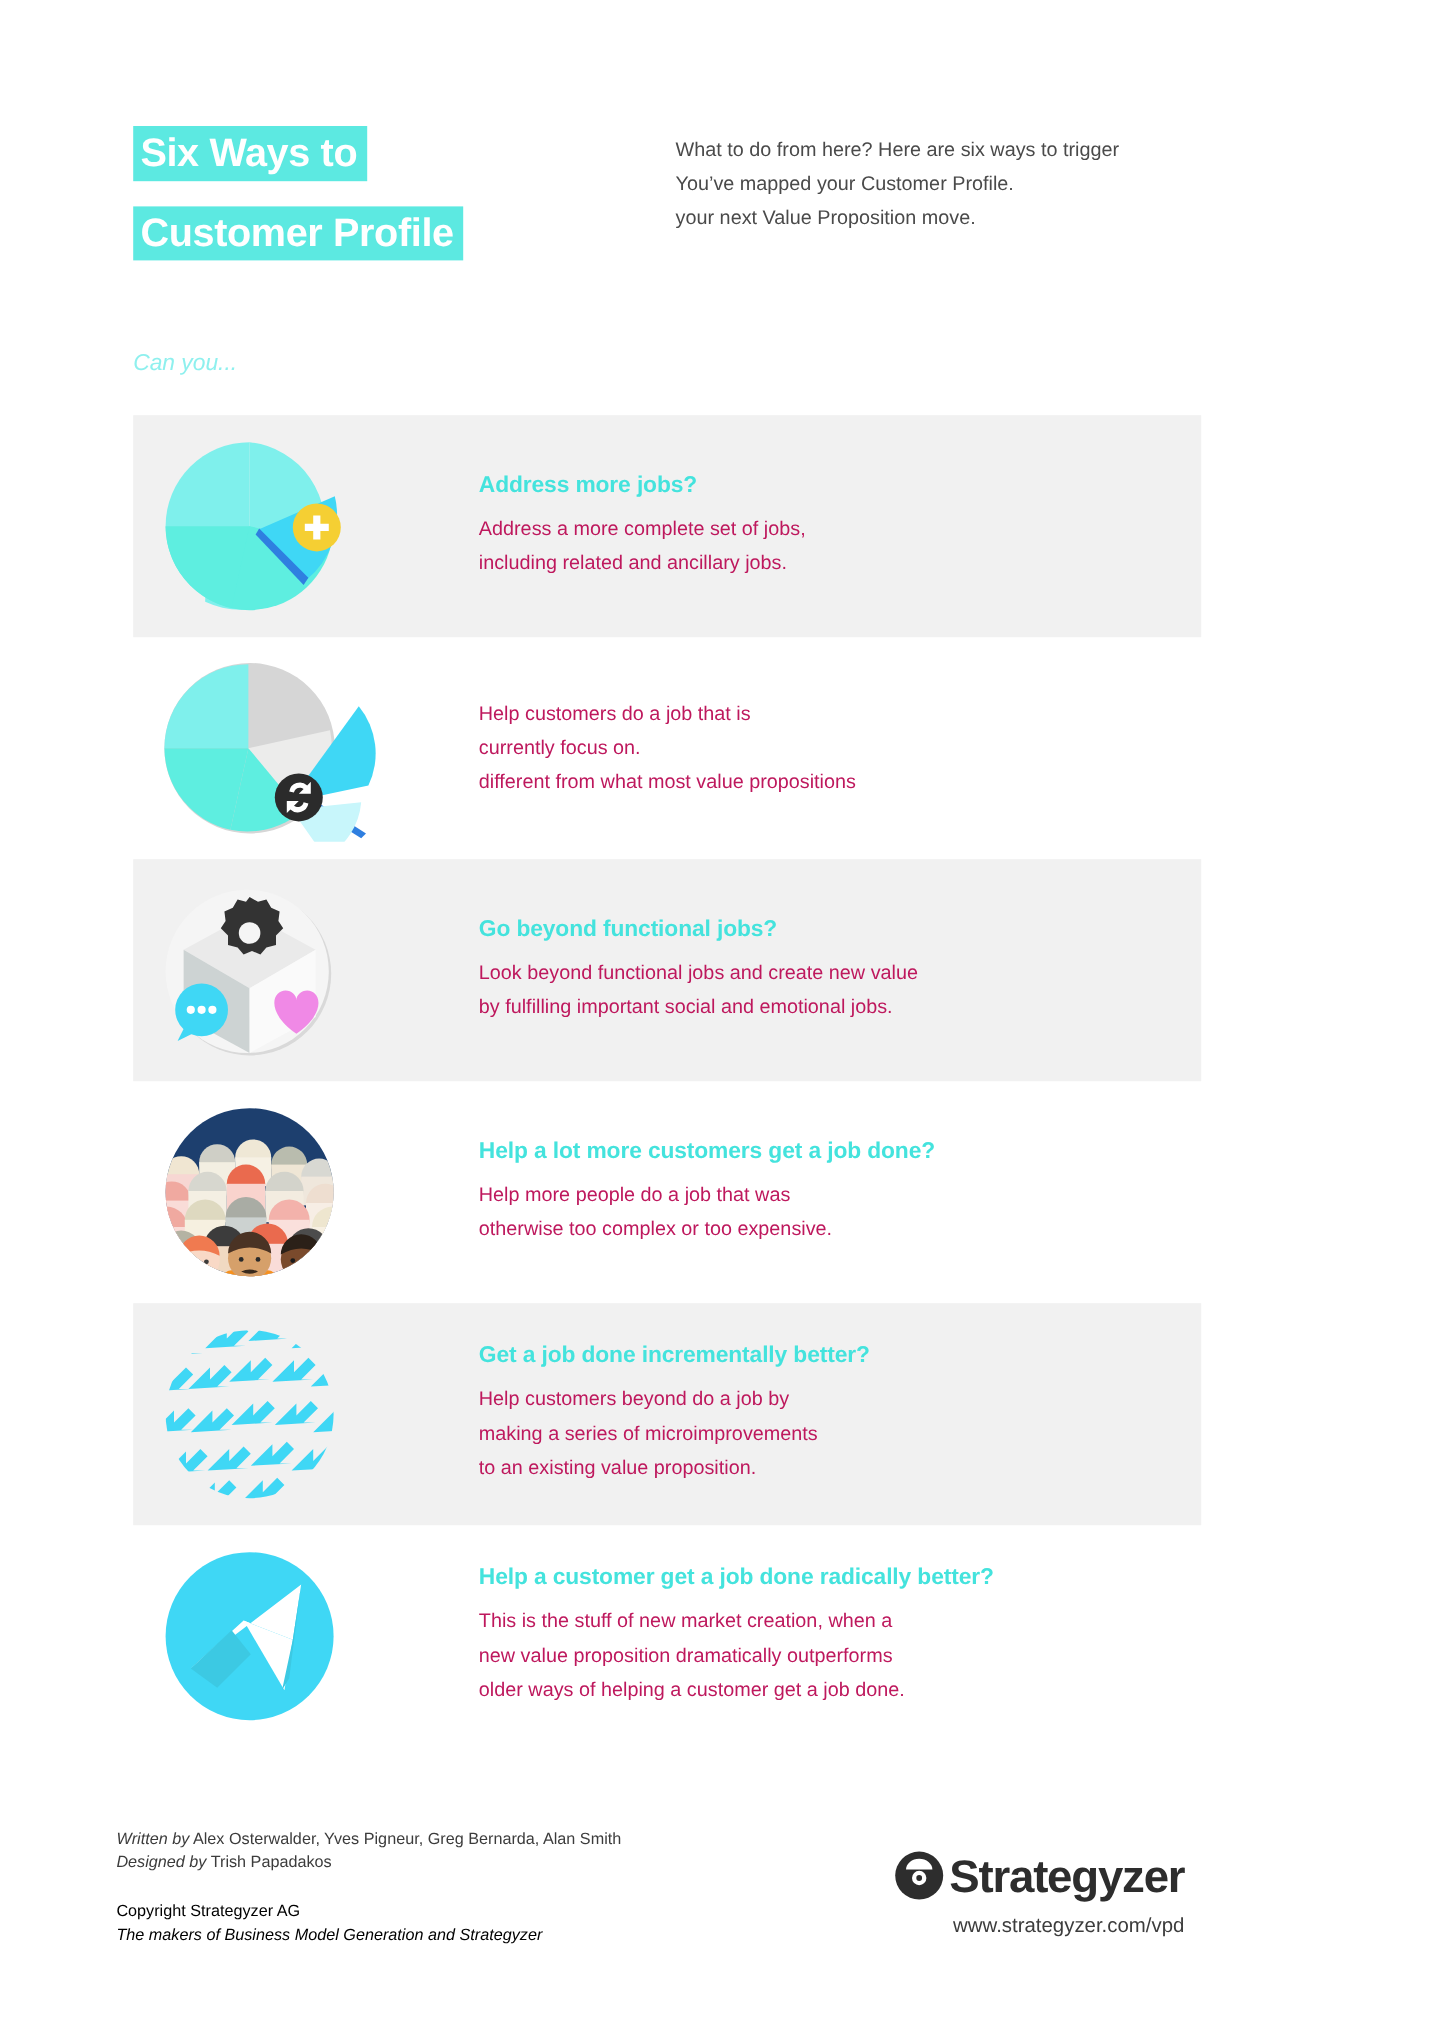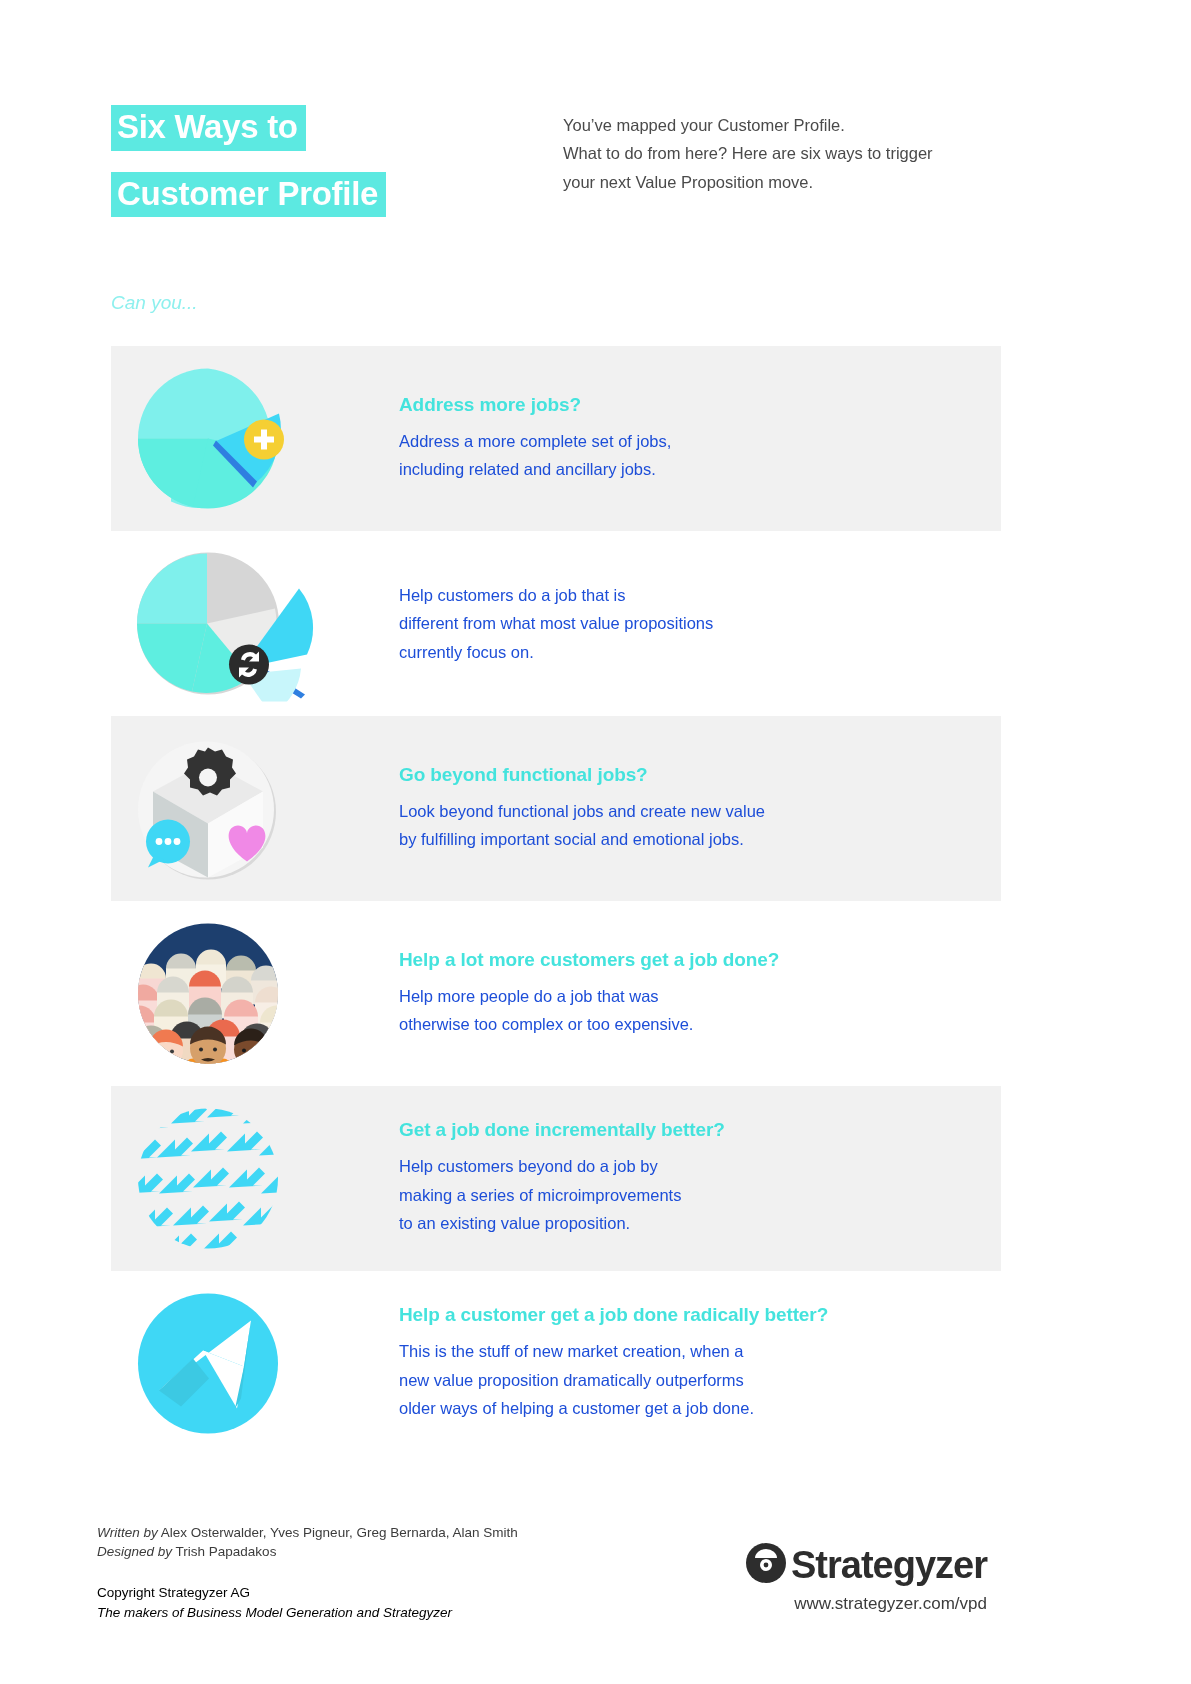--- a/index.html
+++ b/index.html
@@ -63,21 +63,21 @@
   .row-heading {
     color: #44e3dd;
     font-weight: bold;
     font-size: 19px;
     margin-bottom: 11px;
     letter-spacing: -0.1px;
   }
   .row-body {
     font-size: 16.5px;
     line-height: 1.72;
-    color: #1d4ed8;
+    color: #be185d;
   }
   .row-body div { white-space: nowrap; }
 
   .icon-wrap {
     position: absolute;
     left: 20px; top: 50%;
     transform: translateY(-50%);
     width: 155px; height: 155px;
   }
 
@@ -104,22 +104,22 @@
 
 <div class="page">
 
   <div class="header">
     <div class="title">
       <div class="title-line">Six Ways to</div><br>
       <br>
       <div class="title-line">Customer Profile</div>
     </div>
     <div class="intro">
+      <div>What to do from here? Here are six ways to trigger</div>
       <div>You’ve mapped your Customer Profile.</div>
-      <div>What to do from here? Here are six ways to trigger</div>
       <div>your next Value Proposition move.</div>
     </div>
   </div>
 
   <div class="canyou">Can you...</div>
 
   <div class="rows">
 
     <div class="row shaded">
       <div class="row-icon">
@@ -161,22 +161,22 @@
             <path d="M112 128 L170 122 A58 58 0 0 1 140 168 Z" fill="#c8f6fb"></path>
             <circle cx="118" cy="118" r="20" fill="#2b2b2b"></circle>
             <path d="M110 113 a9 9 0 0 1 15 -5 l3 -3 v10 h-10 l4 -4 a5 5 0 0 0 -8 3 z" fill="#ffffff"></path>
             <path d="M126 123 a9 9 0 0 1 -15 5 l-3 3 v-10 h10 l-4 4 a5 5 0 0 0 8 -3 z" fill="#ffffff"></path>
           </svg>
         </div>
       </div>
       <div class="row-text">
         <div class="row-body">
           <div>Help customers do a job that is</div>
+          <div>currently focus on.</div>
           <div>different from what most value propositions</div>
-          <div>currently focus on.</div>
         </div>
       </div>
     </div>
 
     <div class="row shaded">
       <div class="row-icon">
         <div class="icon-wrap">
           <svg viewBox="0 0 155 155" width="155" height="155">
             <circle cx="77" cy="80" r="68" fill="#d9d9d9"></circle>
             <circle cx="75" cy="78" r="68" fill="#f5f5f5"></circle>

